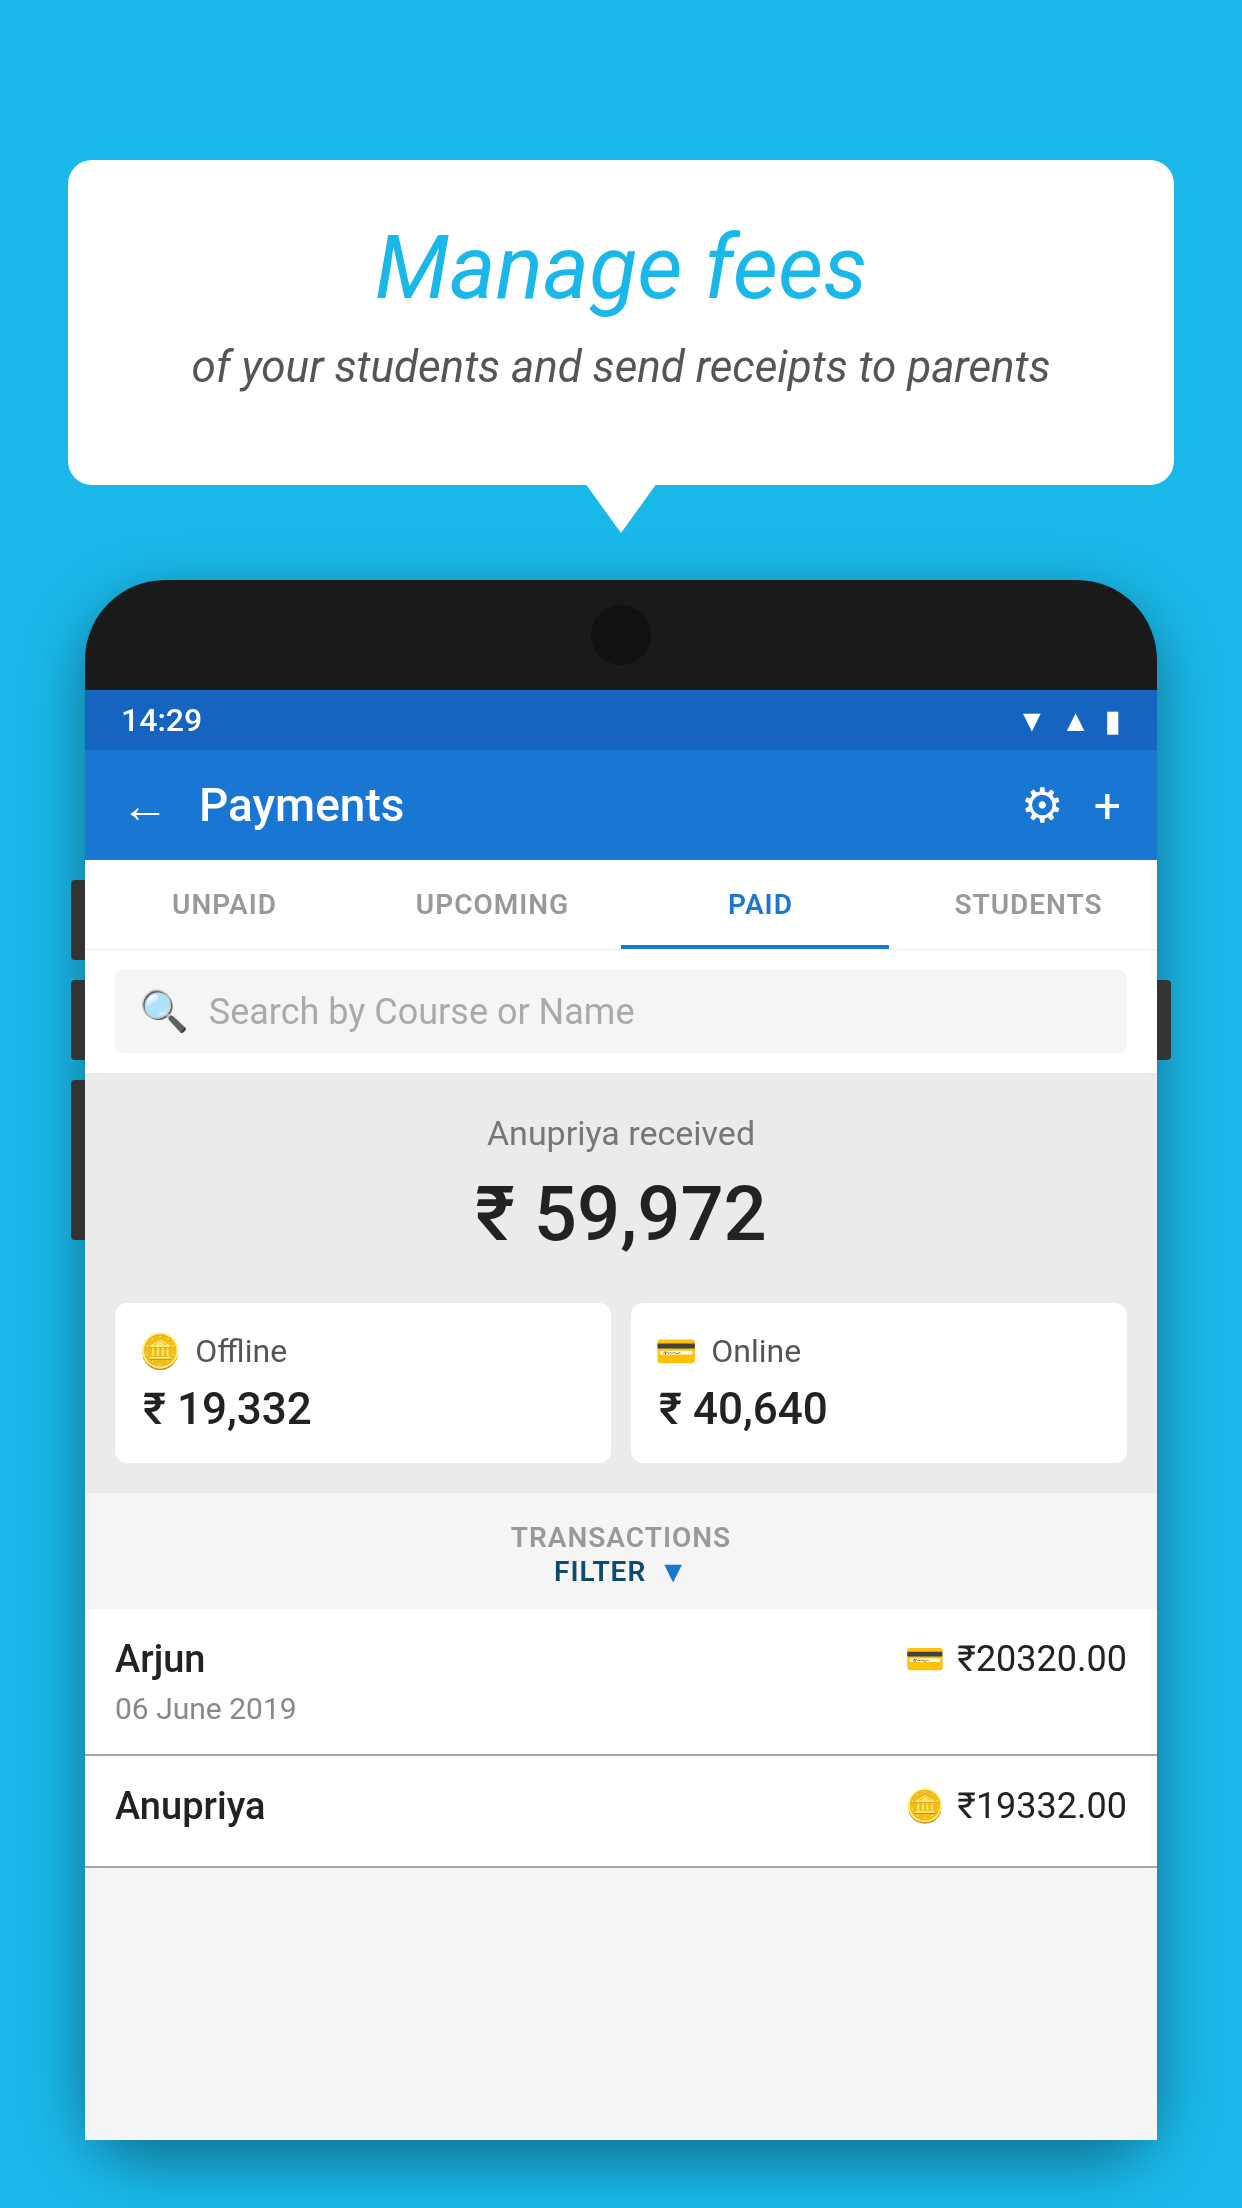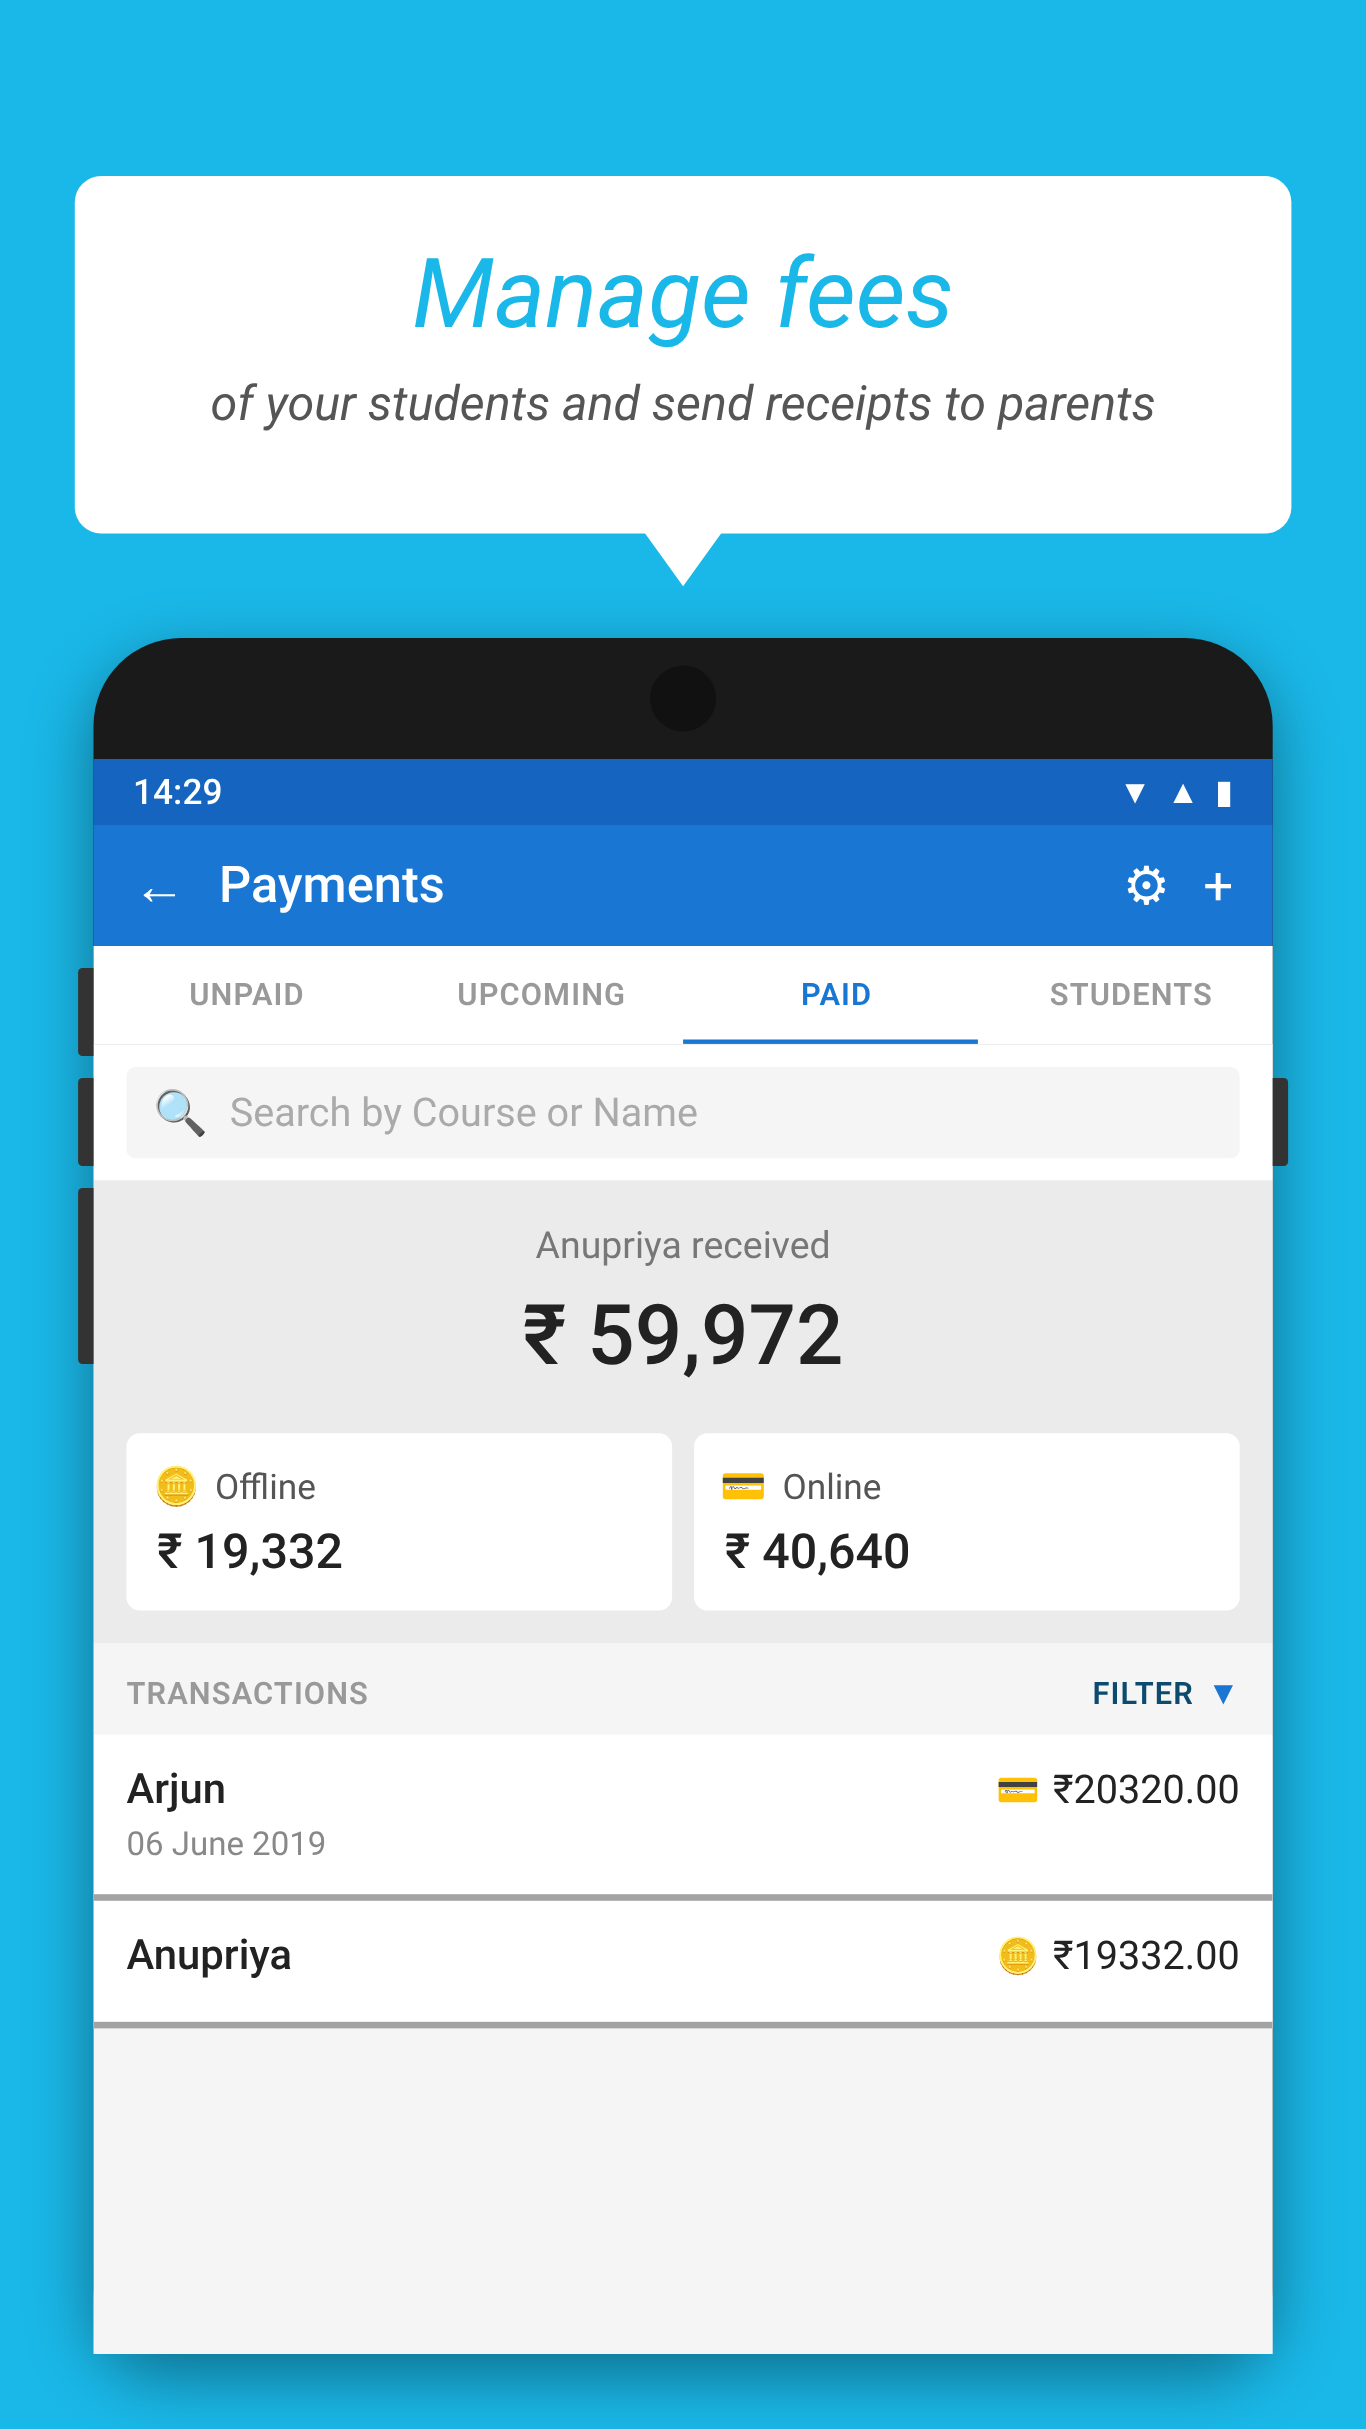--- a/index.html
+++ b/index.html
@@ -279,20 +279,21 @@
       padding-left: 4px;
     }
 
     
     .transactions-header {
       display: flex;
       align-items: center;
       justify-content: space-between;
       padding: 28px 30px 20px;
       background: #f5f5f5;
+      flex-direction: column;
     }
 
     .transactions-label {
       color: #999;
       font-size: 28px;
       font-weight: 600;
       letter-spacing: 1px;
     }
 
     .filter-container {
@@ -313,21 +314,21 @@
       font-size: 30px;
     }
 
     
     .transaction-list {
       background: white;
     }
 
     .transaction-row {
       padding: 28px 30px;
-      border-bottom: 6px solid #a3a3a3;
+      border-bottom: 2px solid #a3a3a3;
     }
 
     .transaction-top {
       display: flex;
       justify-content: space-between;
       align-items: center;
       margin-bottom: 10px;
     }
 
     .transaction-name {

